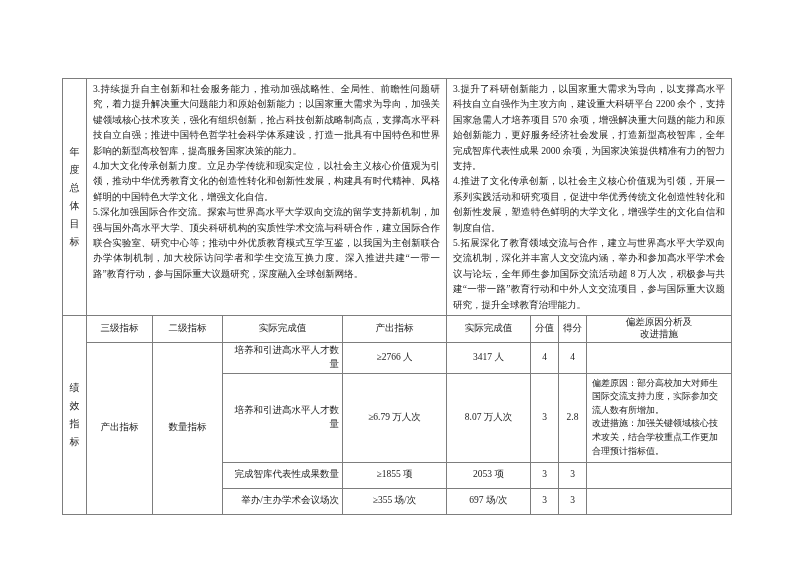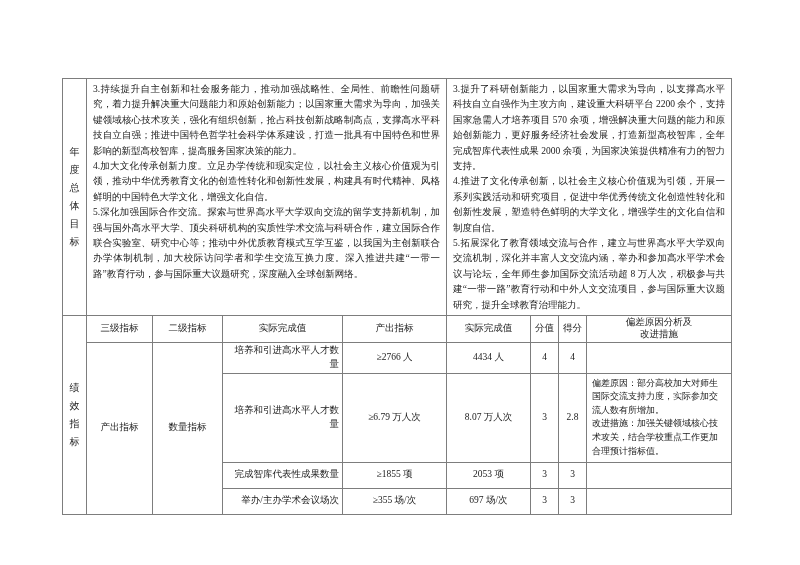--- a/index.html
+++ b/index.html
@@ -128,21 +128,21 @@
         <div>偏差原因分析及</div>
         <div>改进措施</div>
       </td>
     </tr>
 
     <tr class="r1">
       <td rowspan="4">产出指标</td>
       <td rowspan="4">数量指标</td>
       <td class="name-cell">培养和引进高水平人才数量</td>
       <td>≥2766 人</td>
-      <td>4434 人</td>
+      <td>3417 人</td>
       <td>4</td>
       <td>4</td>
       <td class="dev-cell"></td>
     </tr>
 
     <tr class="r2">
       <td class="name-cell">培养和引进高水平人才数量</td>
       <td>≥6.79 万人次</td>
       <td>8.07 万人次</td>
       <td>3</td>

